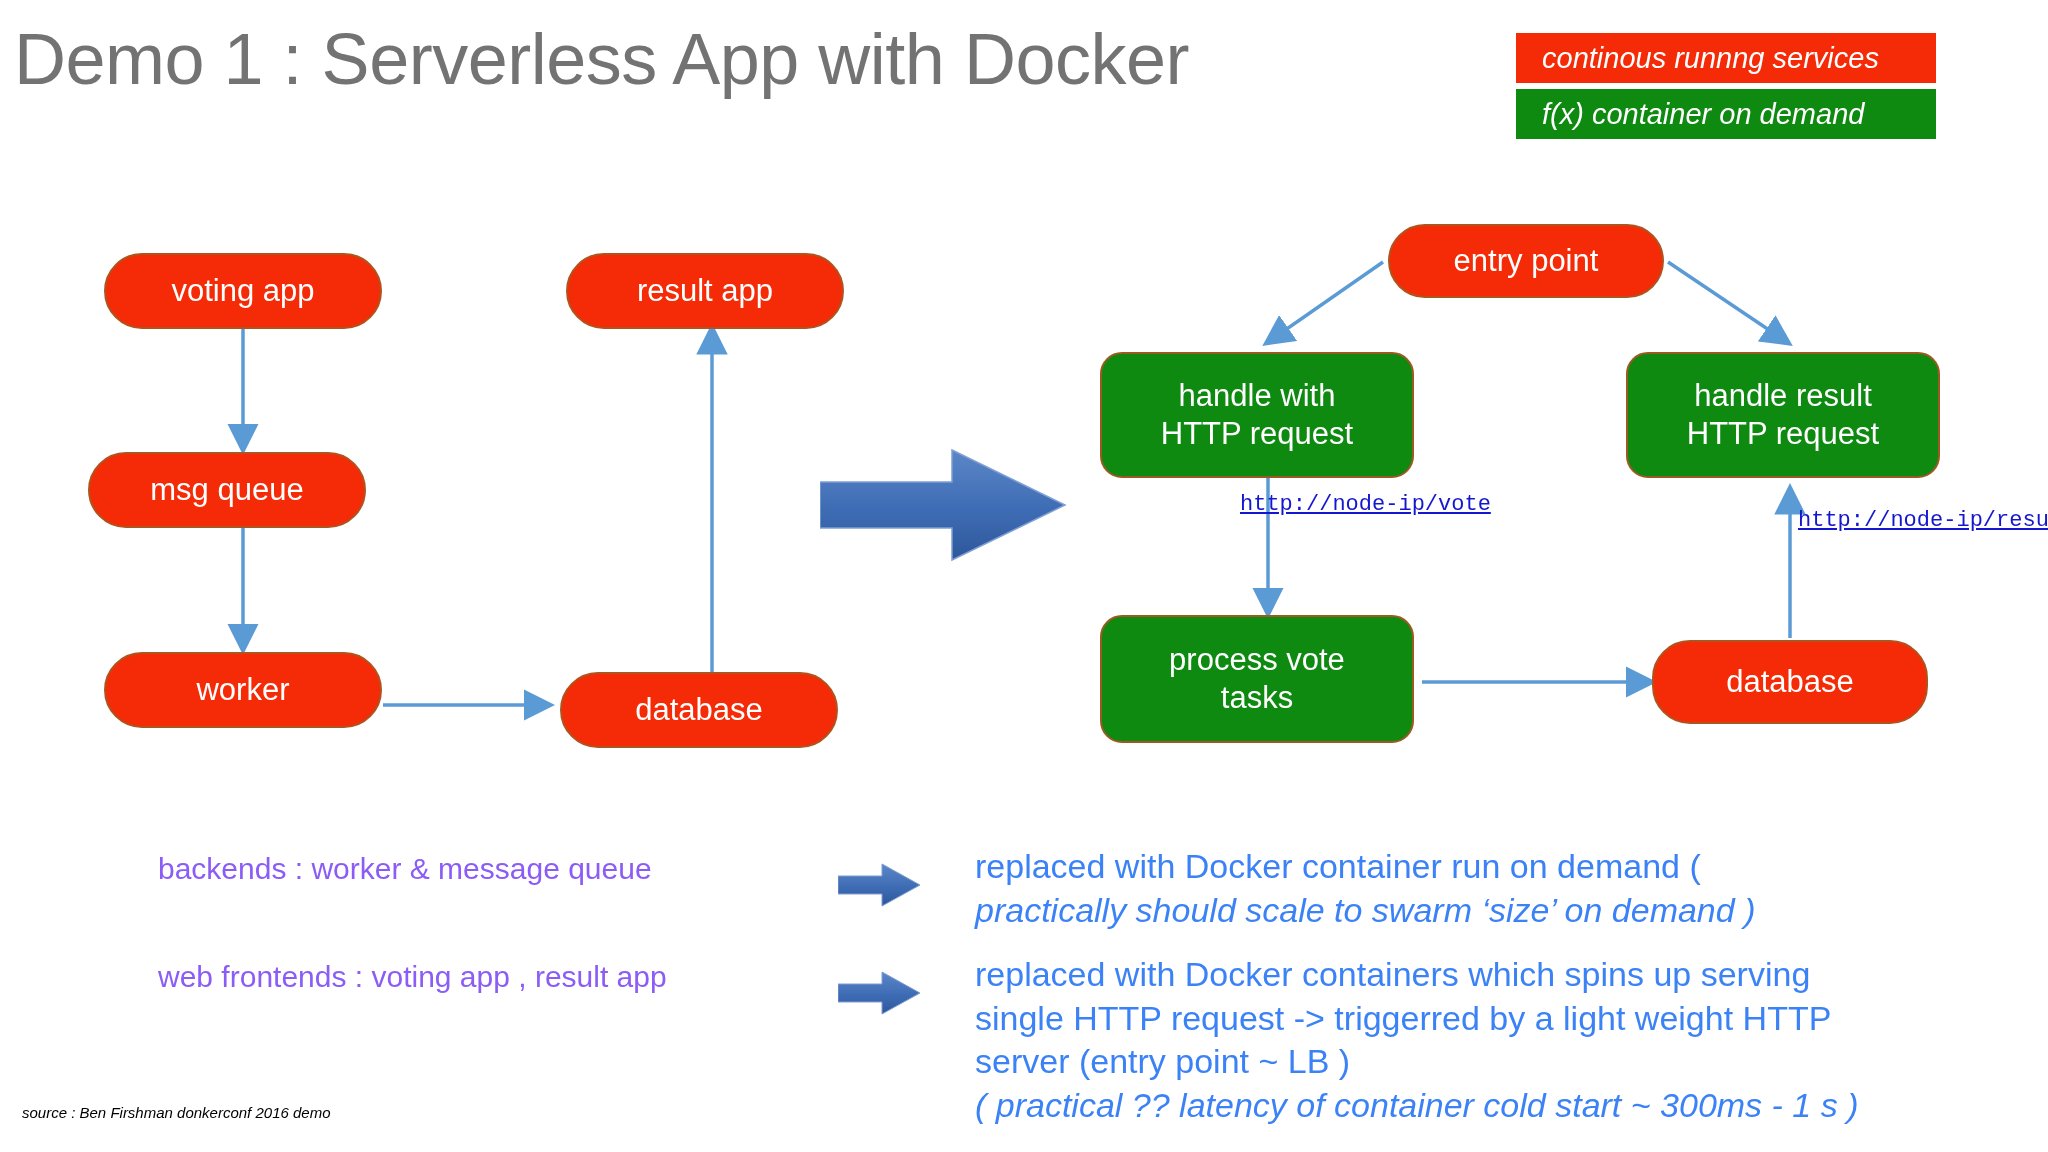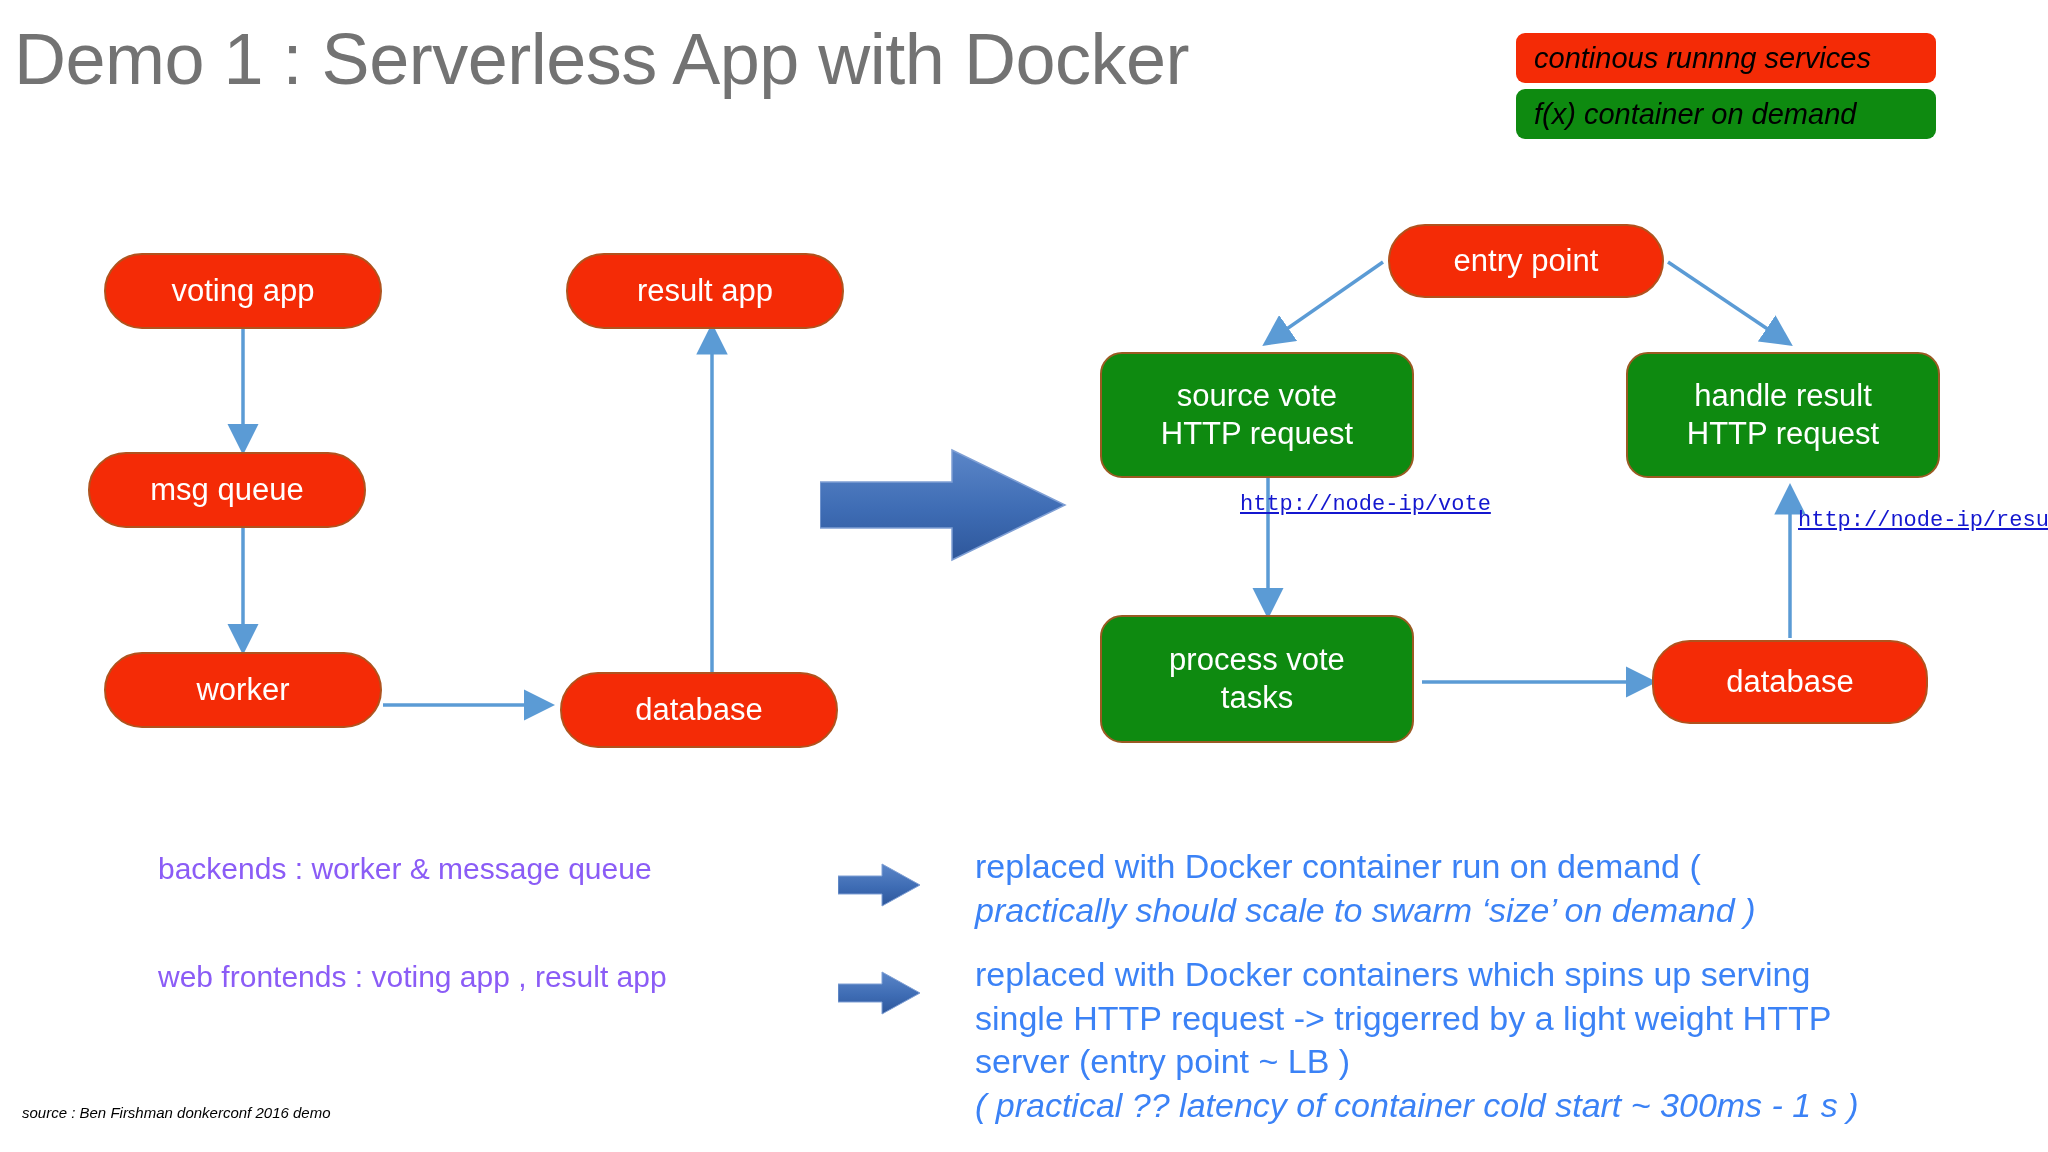--- a/index.html
+++ b/index.html
@@ -34,27 +34,26 @@
   
   #legend {
     position: absolute;
     left: 1516px;
     top: 33px;
     width: 420px;
   }
   .legend-row {
     height: 50px;
     line-height: 50px;
-    padding-left: 18px;
+    padding-left: 26px;
     font-style: italic;
     font-size: 29px;
-    color: #000000;
+    color: #ffffff;
     white-space: nowrap;
     box-sizing: border-box;
-    border-radius: 9px;
   }
   .legend-red   { background: #F42B06; margin-bottom: 6px; }
   .legend-green { background: #0E8A10; }
 
   
   .node {
     position: absolute;
     box-sizing: border-box;
     border-radius: 38px;
     display: flex;
@@ -215,21 +214,21 @@
 
       <line x1="1790" y1="638" x2="1790" y2="490" stroke="#5B9BD5" stroke-width="3.5" marker-end="url(#ah)"></line>
     </svg>
   </div>
 
   <div class="node red" style="left:1388px;top:224px;width:276px;height:74px;">
     <span>entry point</span>
   </div>
 
   <div class="node green" style="left:1100px;top:352px;width:314px;height:126px;flex-direction:column;">
-    <span>source vote</span>
+    <span>handle with</span>
     <span>HTTP request</span>
   </div>
 
   <div class="node green" style="left:1626px;top:352px;width:314px;height:126px;flex-direction:column;">
     <span>handle result</span>
     <span>HTTP request</span>
   </div>
 
   <div class="node green" style="left:1100px;top:615px;width:314px;height:128px;flex-direction:column;text-align:center;">
     <span>process vote</span>

